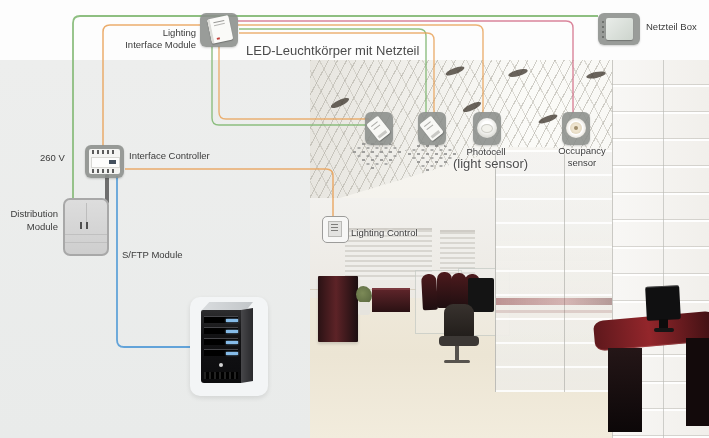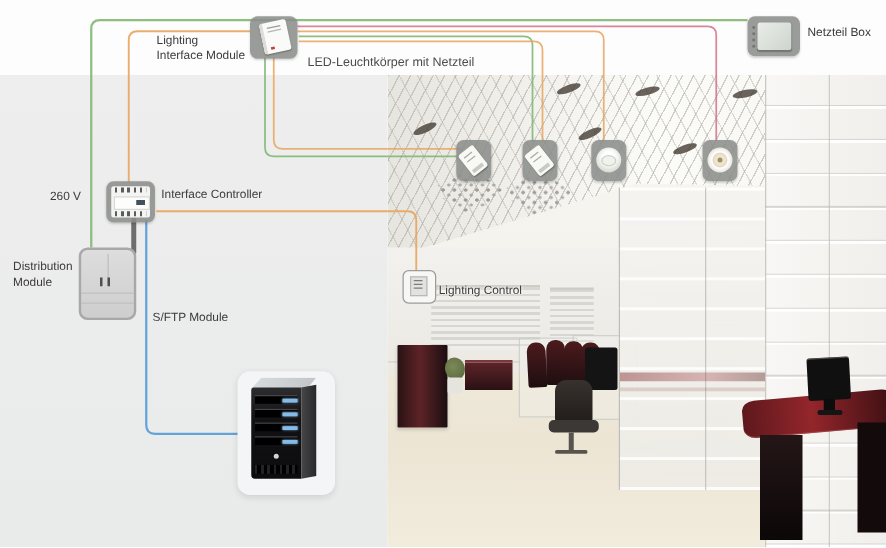--- a/index.html
+++ b/index.html
@@ -146,22 +146,22 @@
     transform:skewY(-10deg);transform-origin:left top;}
   .srv-bay{position:absolute;left:3px;width:34px;height:6px;background:#000;border-top:1px solid #46464a;}
   .srv-blue{position:absolute;right:0;top:2px;width:12px;height:3px;background:#85bbe8;box-shadow:0 0 2px #9cc8ee;}
   .srv-pwr{position:absolute;left:18px;top:53px;width:4px;height:4px;border-radius:50%;background:#d3d3d3;}
   .srv-vent{position:absolute;left:3px;top:62px;width:34px;height:7px;background:
     repeating-linear-gradient(90deg,#222 0 2px,#000 2px 5px);}
 
   
   .lbl{position:absolute;z-index:5;font-size:9.5px;line-height:11.5px;color:#3b3b3b;white-space:nowrap;}
   .halo{text-shadow:0 0 2px #fff,0 0 3px rgba(255,255,255,.9);}
-  .small{font-size:10px;color:#4c4c4c;}
-  .ra{}
+  .small{font-size:13px;color:#4c4c4c;}
+  .ra{text-align:right;}
   .ca{text-align:center;}
 </style>
 </head>
 <body>
 
 <div id="stage">
 
   <div class="left-panel"></div>
 
   <div class="photo">
@@ -335,15 +335,23 @@
 
   <div class="lbl ra" style="right:651px;top:207px;line-height:13px;">
     <div>Distribution</div>
     <div>Module</div>
   </div>
 
   <div class="lbl" style="left:122px;top:249px;">S/FTP Module</div>
 
   <div class="lbl halo" style="left:351px;top:227px;">Lighting Control</div>
 
-
+  <div class="lbl ca halo" style="left:453px;top:146px;width:66px;">
+    <div>Photocell</div>
+    <div class="small">(light sensor)</div>
+  </div>
+
+  <div class="lbl ca halo" style="left:551px;top:145px;width:62px;">
+    <div>Occupancy</div>
+    <div>sensor</div>
+  </div>
 
 </div>
 
 </body></html>

